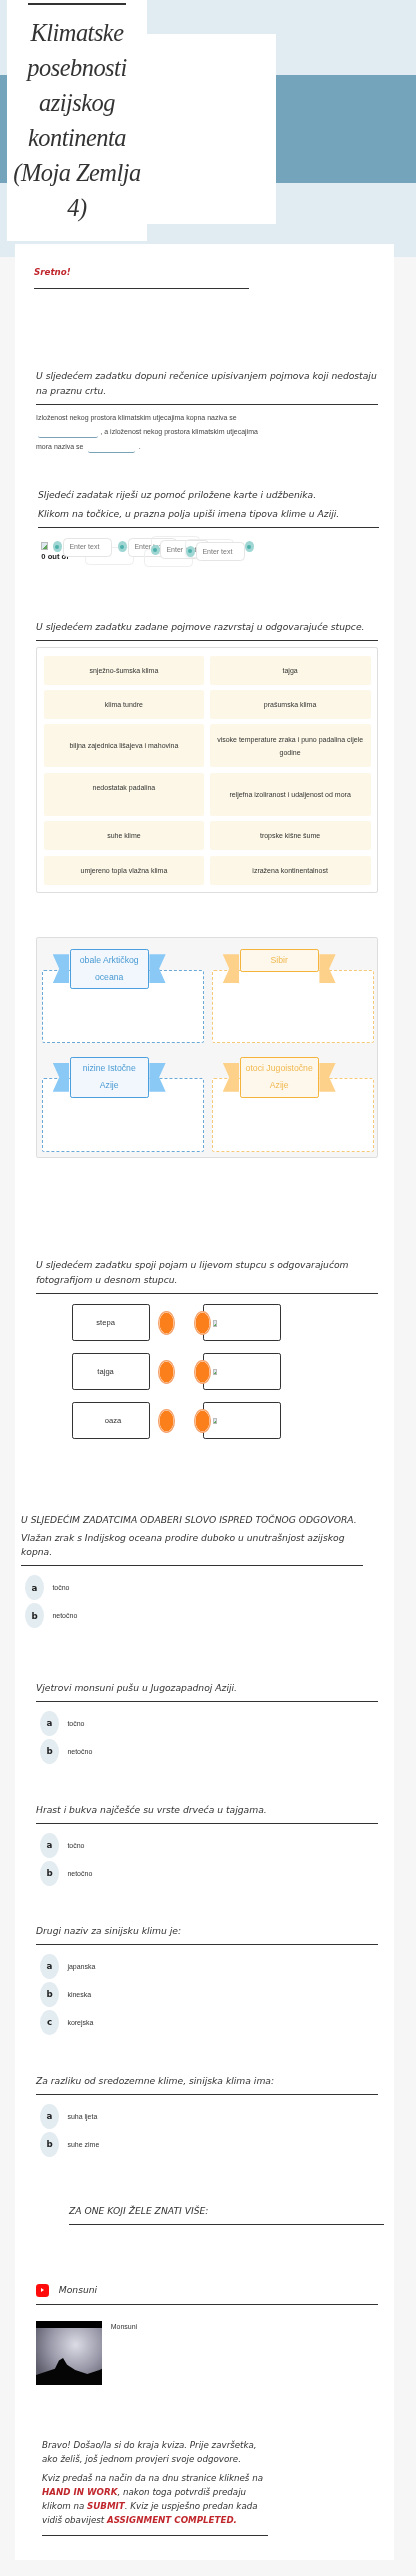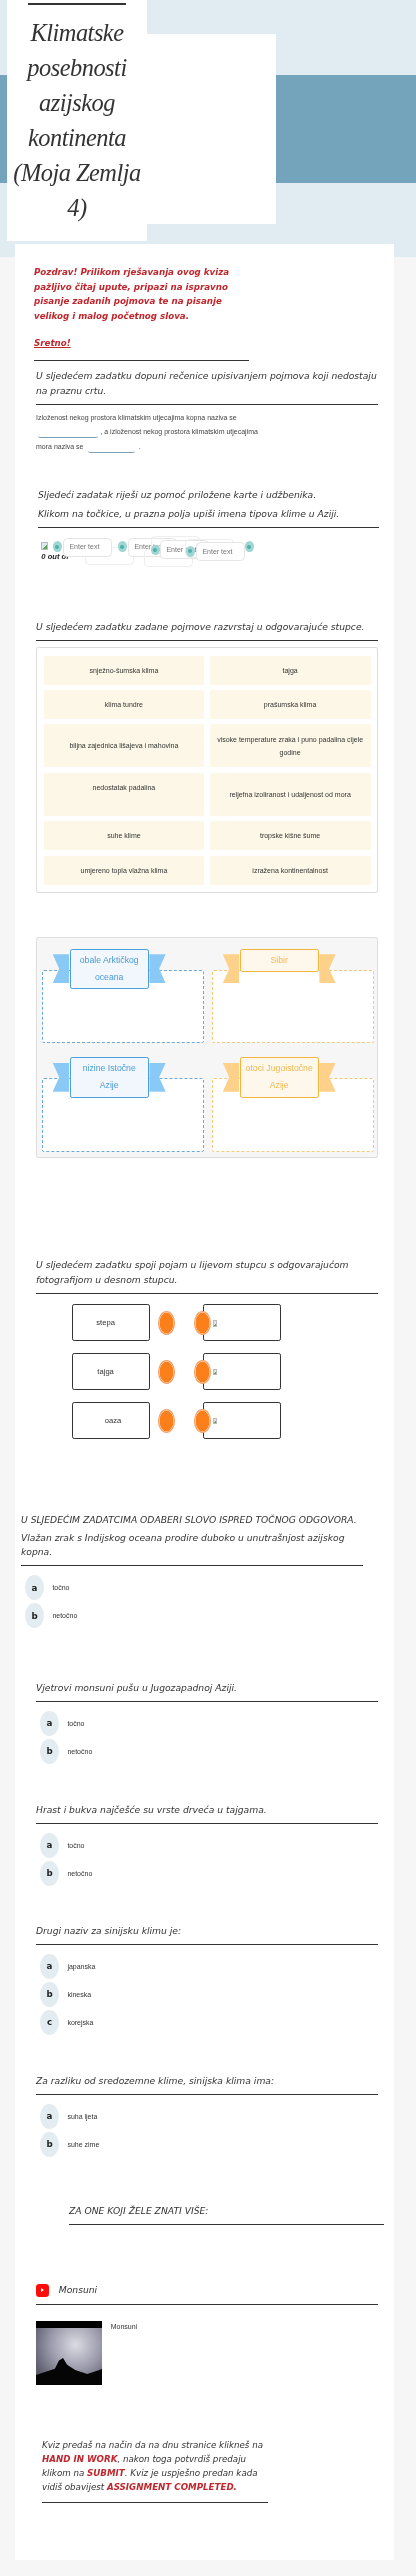--- a/index.html
+++ b/index.html
@@ -33,21 +33,21 @@
     .intro p + p { margin-top: 13px; text-decoration: underline; }
     .intro .rule { margin-top: 8.7px; width: 215px; }
 
     
     .fill-text { font-size: 7px; line-height: 14.6px; color: #444; margin-top: 6.5px; }
     .blank { display: inline-block; vertical-align: middle; border-bottom: 0.5px solid #7aa2b6; height: 12px; margin: 0 2.2px; border-radius: 0 0 2.2px 2.2px; }
 
     
     .hotspots { position: relative; height: 32.5px; margin-top: 10.8px; }
     .broken-img { position: absolute; left: 3.3px; top: 4.3px; width: 6.5px; height: 7.6px; border: 0.5px solid #bbb; background: linear-gradient(135deg,#dde7f0 60%,#5fa55a 60%); }
-    .score { position: absolute; left: 3.3px; top: 14px; font-weight: bold; font-size: 7.6px; color: #222; font-style: italic; }
+    .score { position: absolute; left: 3.3px; top: 14px; font-weight: bold; font-size: 7.6px; color: #222; }
     .dot { position: absolute; width: 8.7px; height: 10.8px; border-radius: 50%; background: #9fd6d4; }
     .dot::after { content: ""; position: absolute; left: 2.2px; top: 3.3px; width: 4.3px; height: 4.3px; border-radius: 50%; background: #4db0ab; }
     .etext { position: absolute; height: 18.4px; width: 49px; border: 0.5px solid #e5e5e5; border-radius: 4.3px; background: #fff; font-size: 7px; color: #777; padding: 4.3px 5.4px; white-space: nowrap; overflow: hidden; }
     .etext.ghost { border-color: #eee; background: transparent; }
 
     
     .tiles { margin-top: 6.5px; border: 0.5px solid #ddd; border-radius: 2.2px; padding: 7.6px 6.5px; display: grid; grid-template-columns: 1fr 1fr; gap: 5.4px 5.4px; }
     .tile { background: #fcf7e6; border-radius: 2.2px; font-size: 7px; color: #333; text-align: center; display: flex; align-items: center; justify-content: center; line-height: 13px; padding: 5.4px 6.5px; min-height: 29px; }
     .tile.tall { min-height: 43px; }
     .tile.vtall { min-height: 43px; }
@@ -110,21 +110,20 @@
     <div>azijskog</div>
     <div>kontinenta</div>
     <div>(Moja Zemlja</div>
     <div>4)</div>
   </h1>
 </div>
 
 <div class="sheet" style="left:14.6px;width:379px;top:244px;height:2316px;"></div>
 
 <div class="block intro">
-  <p>Pozdrav! Prilikom rješavanja ovog kviza pažljivo čitaj upute, pripazi na ispravno pisanje zadanih pojmova te na pisanje velikog i malog početnog slova.</p>
   <p>Sretno!</p>
   <div class="rule"></div>
 </div>
 
 <div class="block" style="left:36px;top:369px;width:342px;">
   <div class="qtitle">U sljedećem zadatku dopuni rečenice upisivanjem pojmova koji nedostaju na praznu crtu.</div>
   <div class="rule"></div>
   <div class="fill-text">
     <span>Izloženost nekog prostora klimatskim utjecajima kopna naziva se</span><br>
     <span class="blank" style="width:60px;"></span><span>, a izloženost nekog prostora klimatskim utjecajima</span><br>
@@ -335,16 +334,17 @@
   <div class="video">
     <div class="thumb">
       <div class="sky"></div>
       <div class="hill"></div>
     </div>
     <div class="vtitle">Monsuni</div>
   </div>
 </div>
 
 <div class="block outro" style="left:42px;top:2438px;width:226px;">
+  <p>Bravo! Došao/la si do kraja kviza. Prije završetka, ako želiš, još jednom provjeri svoje odgovore.</p>
   <p><span>Kviz predaš na način da na dnu stranice klikneš na </span><span class="red">HAND IN WORK</span><span>, nakon toga potvrdiš predaju klikom na </span><span class="red">SUBMIT</span><span>. Kviz je uspješno predan kada vidiš obavijest </span><span class="red">ASSIGNMENT COMPLETED.</span></p>
   <div class="rule" style="margin-top:7.6px;"></div>
 </div>
 
 
 </body></html>

